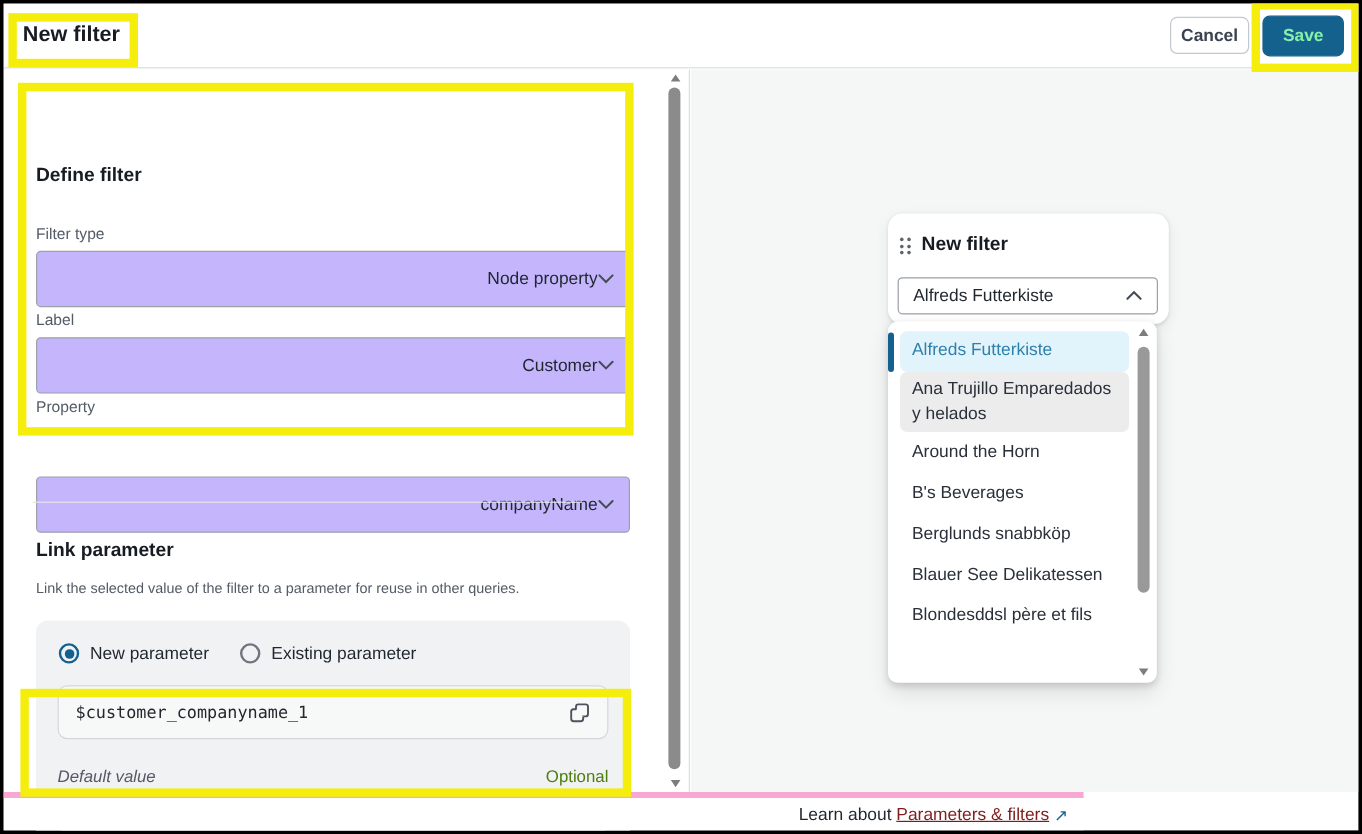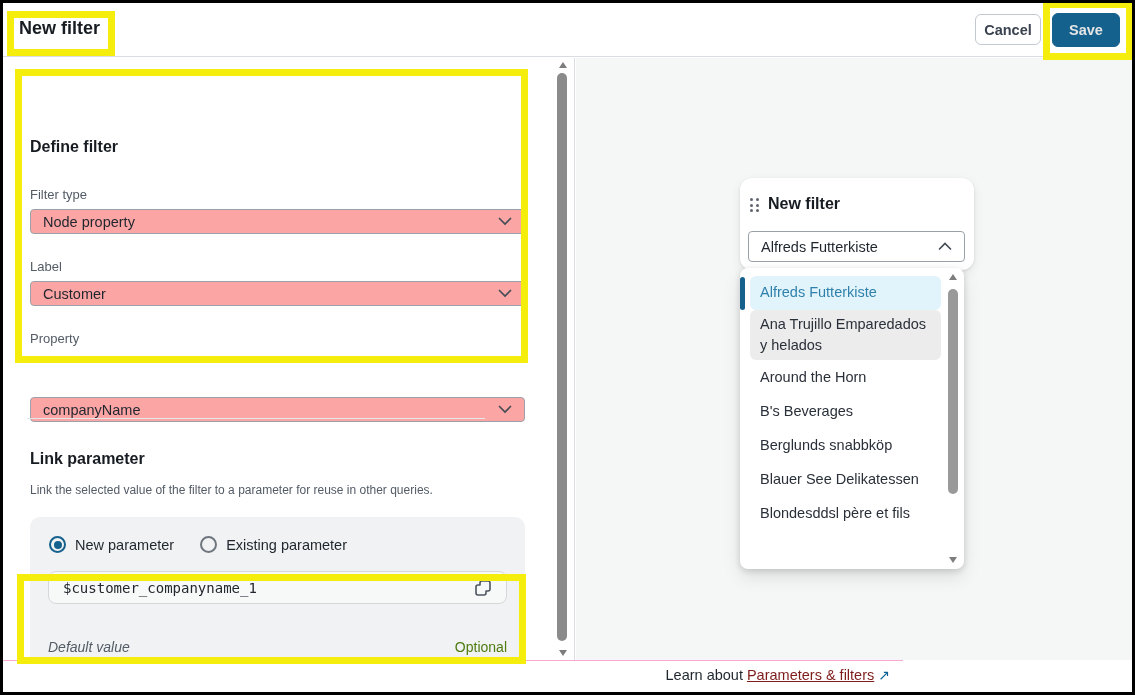--- a/index.html
+++ b/index.html
@@ -11,51 +11,51 @@
     border:3px solid #000; background:#fff; overflow:hidden;
   }
 
   
   .header { position:absolute; left:0; top:0; width:1129px; height:54px;
             background:#fff; border-bottom:1px solid #d9dde2; z-index:5; }
   .page-title { position:absolute; left:16px; top:15px; font-size:18px; font-weight:bold; color:#171c22; }
   .btn { position:absolute; height:31px; border-radius:6px; font-size:14.5px; font-weight:bold;
          display:flex; align-items:center; justify-content:center; cursor:pointer; }
   .btn-cancel { left:972px; top:11px; width:66px; background:#fff; border:1px solid #c3c8ce; color:#39424e; }
-  .btn-save { left:1049px; top:10px; width:68px; height:34px; background:#14618E; border:1px solid #14618E; color:#e5e5e5; }
+  .btn-save { left:1049px; top:10px; width:68px; height:34px; background:#14618E; border:1px solid #14618E; color:#86efac; }
 
   
   .left-panel { position:absolute; left:0; top:55px; width:572px; height:602px; background:#fff; border-right:1px solid #d9dde2; }
   .right-panel { position:absolute; left:573px; top:55px; width:556px; height:602px; background:#f5f6f6; }
-  .footer { position:absolute; left:0; top:657px; width:900px; height:32px; background:#fff; border-top:1px solid #f9a8d4; }
+  .footer { position:absolute; left:0; top:657px; width:900px; height:32px; background:#fff; border-top:5px solid #f9a8d4; }
 
   
   .section-heading { position:absolute; left:27px; font-size:16px; font-weight:bold; color:#171c22; }
   .field-label { position:absolute; left:27px; font-size:13px; color:#535b66; }
-  .select { position:absolute; left:27px; width:495px; height:25px; background:#fca5a5;
+  .select { position:absolute; left:27px; width:495px; height:47px; background:#c4b5fd;
             border:1px solid #9ba1a8; border-radius:4px; display:flex; align-items:center;
-            padding:0 12px; font-size:14.5px; color:#1f262e; cursor:pointer; }
+            padding:0 12px; font-size:14.5px; color:#1f262e; cursor:pointer;text-align:right; }
   .select .sv { flex:1; white-space:nowrap; overflow:hidden; }
   .chev { flex:0 0 auto; }
 
   .hr-divider { position:absolute; left:24px; top:360px; width:458px; height:1px; background:#e4e7ea; }
 
   .lp-desc { position:absolute; left:27px; top:425px; width:500px; font-size:12px; color:#535b66; }
 
   .param-panel { position:absolute; left:27px; top:459px; width:495px; height:187px;
                  background:#f1f2f3; border-radius:10px; }
   .radio-row { position:absolute; left:19px; top:19px; display:flex; align-items:center; gap:26px; }
   .radio-opt { display:flex; align-items:center; gap:9px; font-size:14.5px; color:#1f262e; cursor:pointer; }
   .radio { width:17px; height:17px; border-radius:50%; position:relative; }
   .radio.sel { border:2px solid #14618E; }
   .radio.sel::after { content:""; position:absolute; left:2.5px; top:2.5px; width:8px; height:8px;
                       border-radius:50%; background:#14618E; }
   .radio.unsel { border:2px solid #6f7680; }
 
-  .code-field { position:absolute; left:18px; top:54px; width:459px; height:33px;
+  .code-field { position:absolute; left:18px; top:54px; width:459px; height:45px;
                 background:#f7f8f8; border:1px solid #d5d8db; border-radius:8px;
                 display:flex; align-items:center; padding:0 14px; }
   .code-text { flex:1; font-family:"DejaVu Sans Mono", monospace; font-size:14px; color:#23282e; }
   .copy-btn { flex:0 0 auto; cursor:pointer; display:flex; }
 
   .dv-row { position:absolute; left:18px; top:122px; width:459px; display:flex; justify-content:space-between; }
   .dv-label { font-size:14px; color:#535b66;font-style:italic; }
   .dv-optional { font-size:14px; color:#4d7c0f; }
   .dv-select { position:absolute; left:18px; top:145px; width:459px; height:31px; background:#fff;
                border:1px solid #9ba1a8; border-radius:4px; display:flex; align-items:center;

